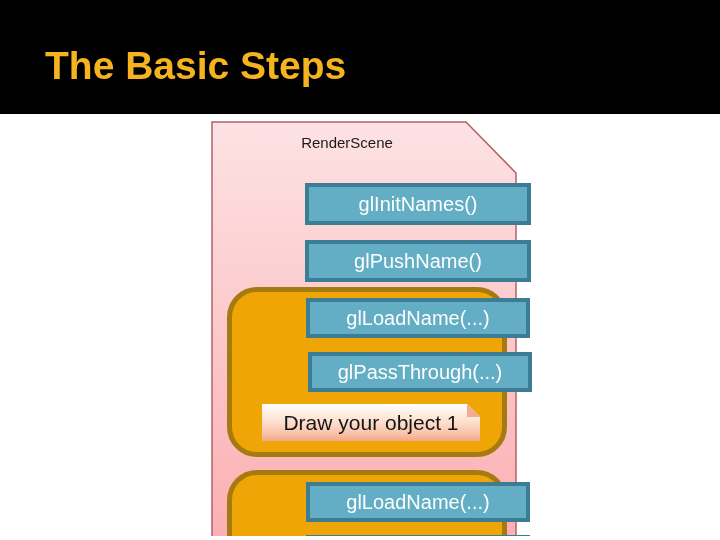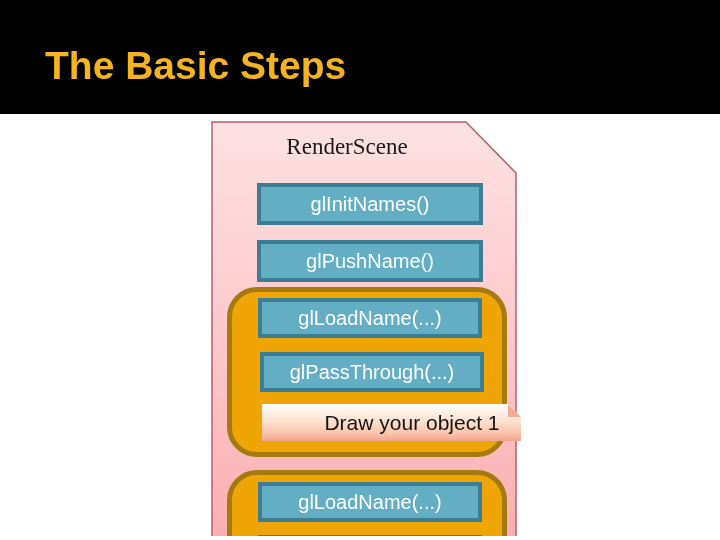--- a/index.html
+++ b/index.html
@@ -34,37 +34,38 @@
   .sheet-svg {
     position: absolute;
     left: 211px; top: 121px;
     width: 306px; height: 420px;
   }
   .sheet-label {
     position: absolute;
     left: 232px; top: 134px;
     width: 230px; height: 28px;
     text-align: center;
-    font-family: Liberation Serif, serif;
-    font-size: 23px;
+    font-family: Liberation Sans, sans-serif;
+    font-size: 15px;
     color: var(--label-text, #1A1A1A);
   }
 
   
   .step {
     position: absolute;
     box-sizing: border-box;
     background: var(--step-fill, #63AEC4);
     border: 4px solid var(--step-border, #3A7D95);
     color: var(--step-text, #FFFFFF);
     font-size: 20px;
     display: flex;
     align-items: center;
     justify-content: center;
     white-space: nowrap;
+    margin-left: 48px;
   }
   .step.s-init { left: 257px; top: 183px; width: 226px; height: 42px; }
   .step.s-push { left: 257px; top: 240px; width: 226px; height: 42px; }
   .step.g1a    { left: 258px; top: 298px; width: 224px; height: 40px; }
   .step.g1b    { left: 260px; top: 352px; width: 224px; height: 40px; }
   .step.g2a    { left: 258px; top: 482px; width: 224px; height: 40px; }
   .step.g2b    { left: 258px; top: 535px; width: 224px; height: 40px; }
 
   
   .group {
@@ -87,21 +88,20 @@
       #FDE0CE 48%,
       #F9BEA3 84%,
       var(--action-bottom, #F2A48E) 100%);
     clip-path: polygon(0 0, calc(100% - 13px) 0, 100% 13px, 100% 100%, 0 100%);
     color: #151515;
     font-size: 21px;
     display: flex;
     align-items: center;
     justify-content: center;
     white-space: nowrap;
-    padding-left: 41px;
   }
   .action .fold {
     position: absolute;
     right: 0; top: 0;
     width: 13px; height: 13px;
     background: #F0AC95;
     clip-path: polygon(0 0, 100% 100%, 0 100%);
   }
 </style>
 </head>

